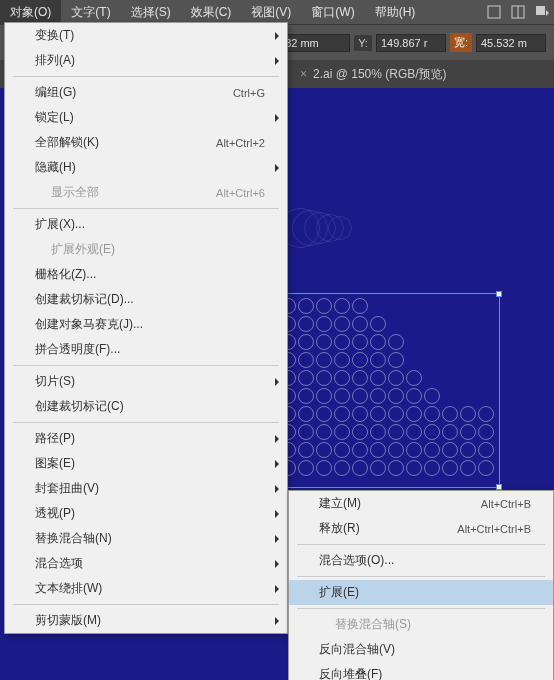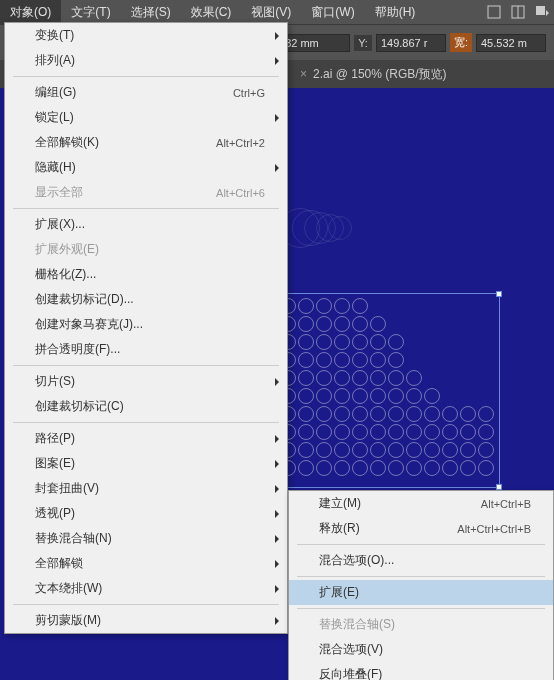--- a/index.html
+++ b/index.html
@@ -26,21 +26,21 @@
     .sel-tr { top: -3px; right: -3px; }
     .sel-bl { bottom: -3px; left: -3px; }
     .sel-br { bottom: -3px; right: -3px; }
     
     .circles { position: absolute; top: 120px; left: 280px; }
     .circ { position: absolute; border: 1px solid rgba(255,255,255,0.4); border-radius: 50%; }
     
     .dropdown { position: absolute; top: 22px; left: 4px; width: 284px; background: #f0f0f0; border: 1px solid #999; box-shadow: 2px 2px 6px rgba(0,0,0,0.3); z-index: 200; font-size: 12px; }
     .menu-item { display: flex; justify-content: space-between; align-items: center; padding: 4px 22px 4px 30px; color: #333; cursor: pointer; position: relative; }
     .menu-item.highlight { background: #bcd4ea; }
-    .menu-item.disabled { color: #999; }
+    .menu-item.disabled { color: #999; margin-left: 16px; }
     .menu-shortcut { color: #555; font-size: 11px; }
     .menu-item.disabled .menu-shortcut { color: #999; }
     .menu-sep { height: 1px; background: #ccc; margin: 3px 8px; }
     .submenu-arrow { position: absolute; right: 8px; border-left: 4px solid #333; border-top: 4px solid transparent; border-bottom: 4px solid transparent; }
     
     .submenu { position: absolute; top: 490px; left: 288px; width: 266px; background: #f0f0f0; border: 1px solid #999; box-shadow: 2px 2px 6px rgba(0,0,0,0.3); z-index: 300; font-size: 12px; }
   </style>
 </head>
 <body>
 
@@ -267,21 +267,21 @@
     </div>
     <div class="menu-item">
       <span>透视(P)</span>
       <span class="submenu-arrow"></span>
     </div>
     <div class="menu-item">
       <span>替换混合轴(N)</span>
       <span class="submenu-arrow"></span>
     </div>
     <div class="menu-item">
-      <span>全部解锁</span>
+      <span>混合选项</span>
       <span class="submenu-arrow"></span>
     </div>
     <div class="menu-item">
       <span>文本绕排(W)</span>
       <span class="submenu-arrow"></span>
     </div>
     <div class="menu-sep"></div>
     <div class="menu-item">
       <span>剪切蒙版(M)</span>
       <span class="submenu-arrow"></span>
@@ -302,18 +302,18 @@
     </div>
     <div class="menu-sep"></div>
     <div class="menu-item highlight">
       <span>扩展(E)</span>
     </div>
     <div class="menu-sep"></div>
     <div class="menu-item disabled">
       <span>替换混合轴(S)</span>
     </div>
     <div class="menu-item">
-      <span>混合选项(V)</span>
+      <span>反向混合轴(V)</span>
     </div>
     <div class="menu-item">
       <span>反向堆叠(F)</span>
     </div>
   </div>
 
 </body></html>

